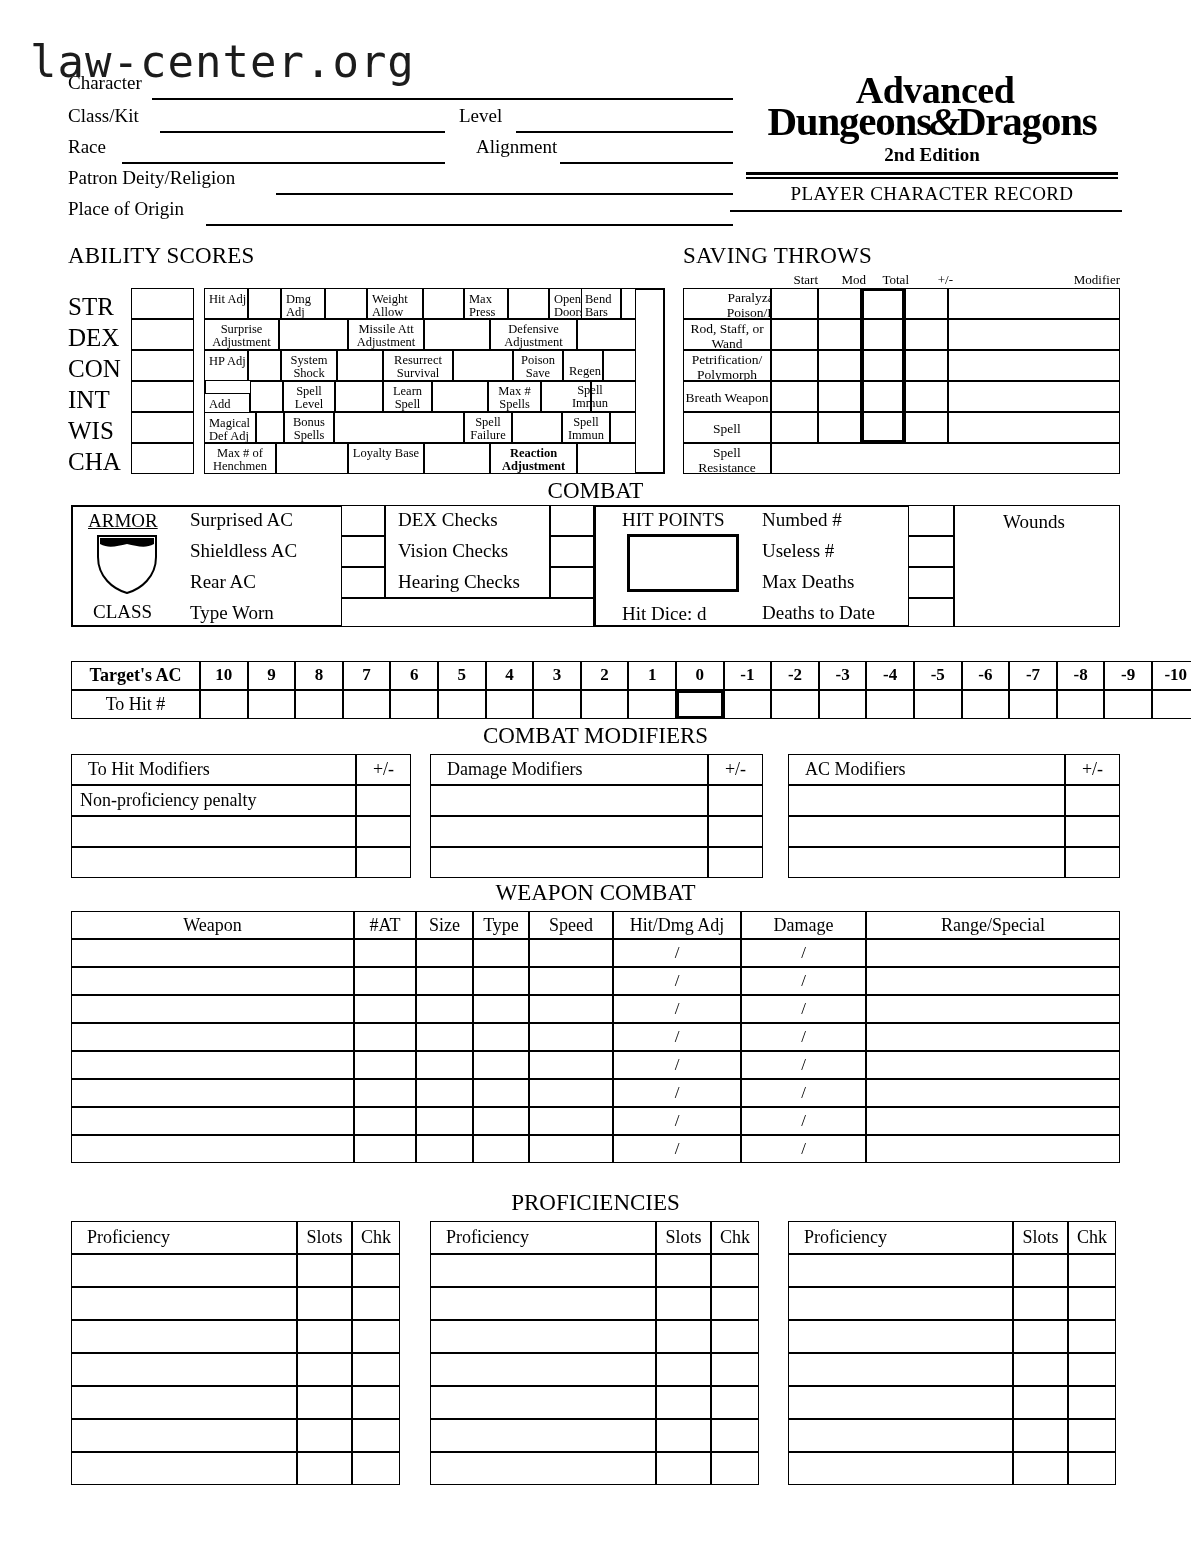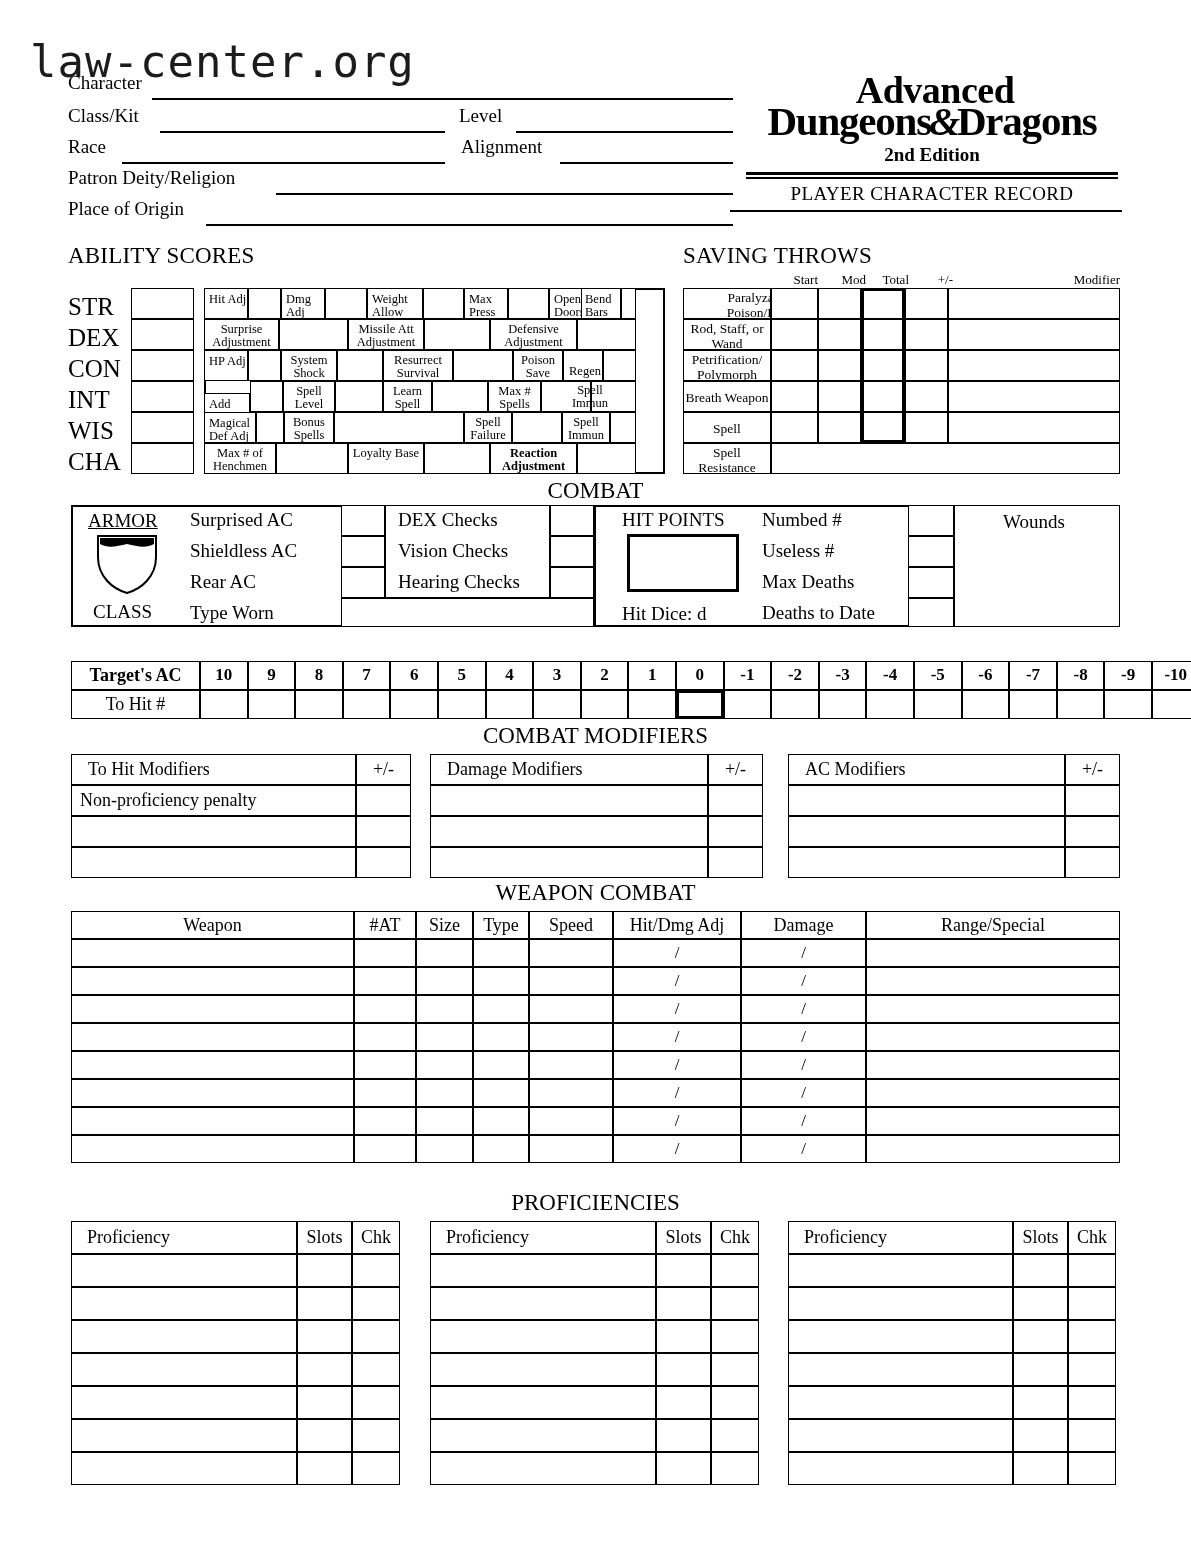--- a/index.html
+++ b/index.html
@@ -110,21 +110,21 @@
 
     <div class="hdr-label" style="left:68px; top:105px;">Class/Kit</div>
     <div class="hdr-line" style="left:160px; top:131px; width:285px;"></div>
 
     <div class="hdr-label" style="left:459px; top:105px;">Level</div>
     <div class="hdr-line" style="left:516px; top:131px; width:217px;"></div>
 
     <div class="hdr-label" style="left:68px; top:136px;">Race</div>
     <div class="hdr-line" style="left:122px; top:162px; width:323px;"></div>
 
-    <div class="hdr-label" style="left:461px; top:136px;text-align:center;">Alignment</div>
+    <div class="hdr-label" style="left:476px; top:136px;text-align:center;">Alignment</div>
     <div class="hdr-line" style="left:560px; top:162px; width:173px;"></div>
 
     <div class="hdr-label" style="left:68px; top:167px;">Patron Deity/Religion</div>
     <div class="hdr-line" style="left:276px; top:193px; width:457px;"></div>
 
     <div class="hdr-label" style="left:68px; top:198px;">Place of Origin</div>
     <div class="hdr-line" style="left:206px; top:224px; width:527px;"></div>
   </div>
 
   <div class="logo">

